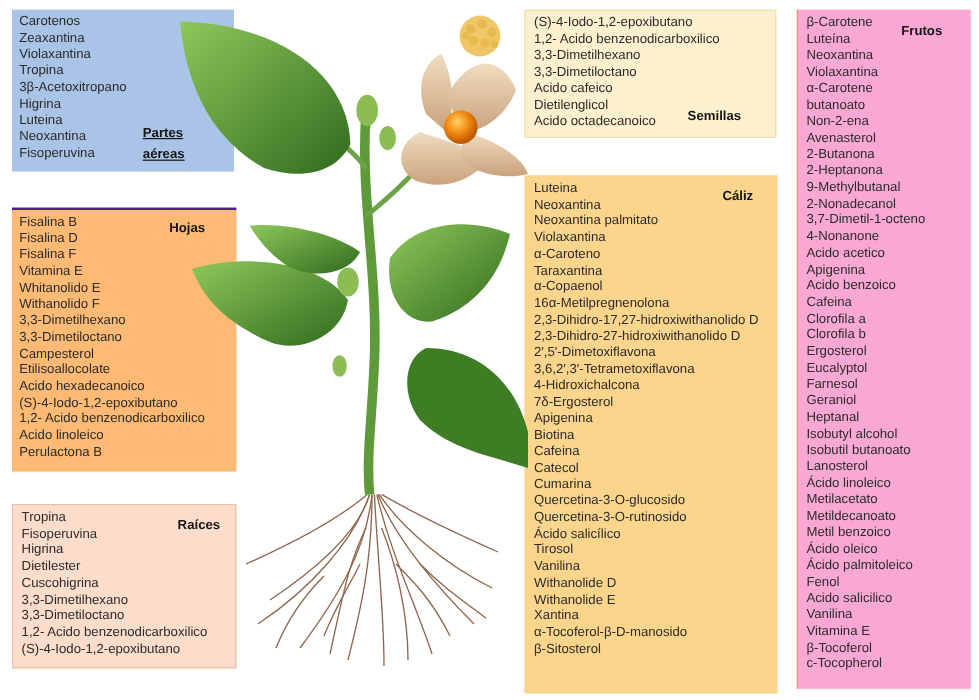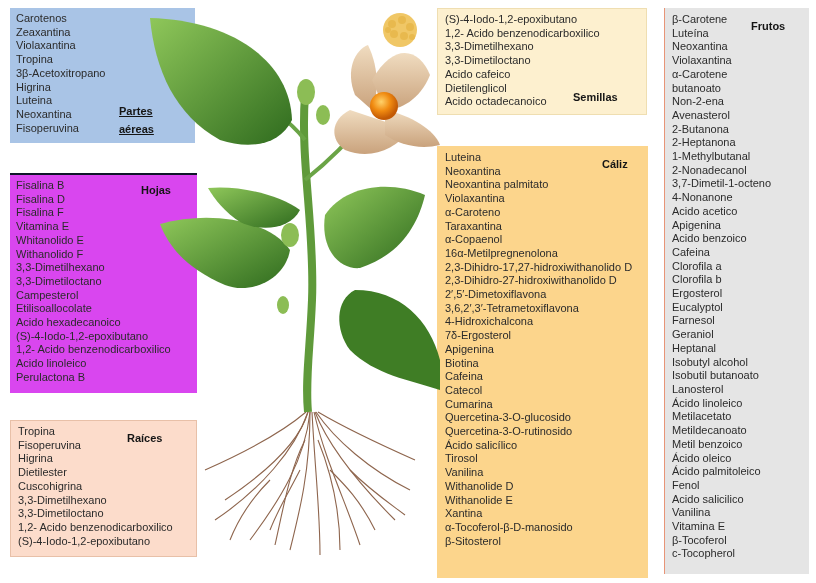--- a/index.html
+++ b/index.html
@@ -3,25 +3,25 @@
 <meta charset="utf-8">
 <style>
   html, body { margin:0; padding:0; }
   body { width:816px; height:583px; background:#ffffff; position:relative; overflow:hidden;
          font-family:"Liberation Sans", sans-serif; }
   .box { position:absolute; box-sizing:border-box; }
   .list { position:absolute; margin:0; padding:0; list-style:none; font-size:11px; line-height:13.7px; color:#2b2b2b; }
   .list li { white-space:nowrap; }
   .title { position:absolute; font-weight:bold; font-size:11px; color:#151515; line-height:18px; }
   #b-partes { left:10px; top:8px; width:185px; height:135px; background:#a9c4e6; }
-  #b-hojas { left:10px; top:173px; width:187px; height:220px; background:#d946ef; border-top:2px solid #0f172a; }
+  #b-hojas { left:10px; top:173px; width:187px; height:220px; background:#fdba74; border-top:2px solid #4c1d95; }
   #b-raices { left:10px; top:420px; width:187px; height:137px; background:#fcdccb; border:1px solid #e8c0a8; }
   #b-semillas { left:437px; top:8px; width:210px; height:107px; background:#fdf0cf; border:1px solid #efdeb1; }
   #b-caliz { left:437px; top:146px; width:211px; height:432px; background:#fcd58c; }
-  #b-frutos { left:664px; top:8px; width:145px; height:566px; background:#e5e5e5; border-left:1px solid #e89577; }
+  #b-frutos { left:664px; top:8px; width:145px; height:566px; background:#f9a8d4; border-left:1px solid #e89577; }
   svg.plant { position:absolute; left:150px; top:5px; }
 </style>
 </head>
 <body>
 
 <div class="box" id="b-partes">
   <ul class="list" id="l-partes" style="left:6px;top:4px;">
       <li>Carotenos</li>
       <li>Zeaxantina</li>
       <li>Violaxantina</li>
@@ -64,21 +64,21 @@
       <li>Tropina</li>
       <li>Fisoperuvina</li>
       <li>Higrina</li>
       <li>Dietilester</li>
       <li>Cuscohigrina</li>
       <li>3,3-Dimetilhexano</li>
       <li>3,3-Dimetiloctano</li>
       <li>1,2- Acido benzenodicarboxilico</li>
       <li>(S)-4-Iodo-1,2-epoxibutano</li>
     </ul>
-  <div class="title" style="left:116px;top:8px;">Raíces</div>
+  <div class="title" style="left:137px;top:8px;">Raíces</div>
 </div>
 
 <div class="box" id="b-semillas">
   <ul class="list" id="l-semillas" style="left:7px;top:4px;">
       <li>(S)-4-Iodo-1,2-epoxibutano</li>
       <li>1,2- Acido benzenodicarboxilico</li>
       <li>3,3-Dimetilhexano</li>
       <li>3,3-Dimetiloctano</li>
       <li>Acido cafeico</li>
       <li>Dietilenglicol</li>
@@ -127,21 +127,21 @@
       <li>β-Carotene</li>
       <li>Luteína</li>
       <li>Neoxantina</li>
       <li>Violaxantina</li>
       <li>α-Carotene</li>
       <li>butanoato</li>
       <li>Non-2-ena</li>
       <li>Avenasterol</li>
       <li>2-Butanona</li>
       <li>2-Heptanona</li>
-      <li>1-Methylbutanal</li>
+      <li>9-Methylbutanal</li>
       <li>2-Nonadecanol</li>
       <li>3,7-Dimetil-1-octeno</li>
       <li>4-Nonanone</li>
       <li>Acido acetico</li>
       <li>Apigenina</li>
       <li>Acido benzoico</li>
       <li>Cafeina</li>
       <li>Clorofila a</li>
       <li>Clorofila b</li>
       <li>Ergosterol</li>

